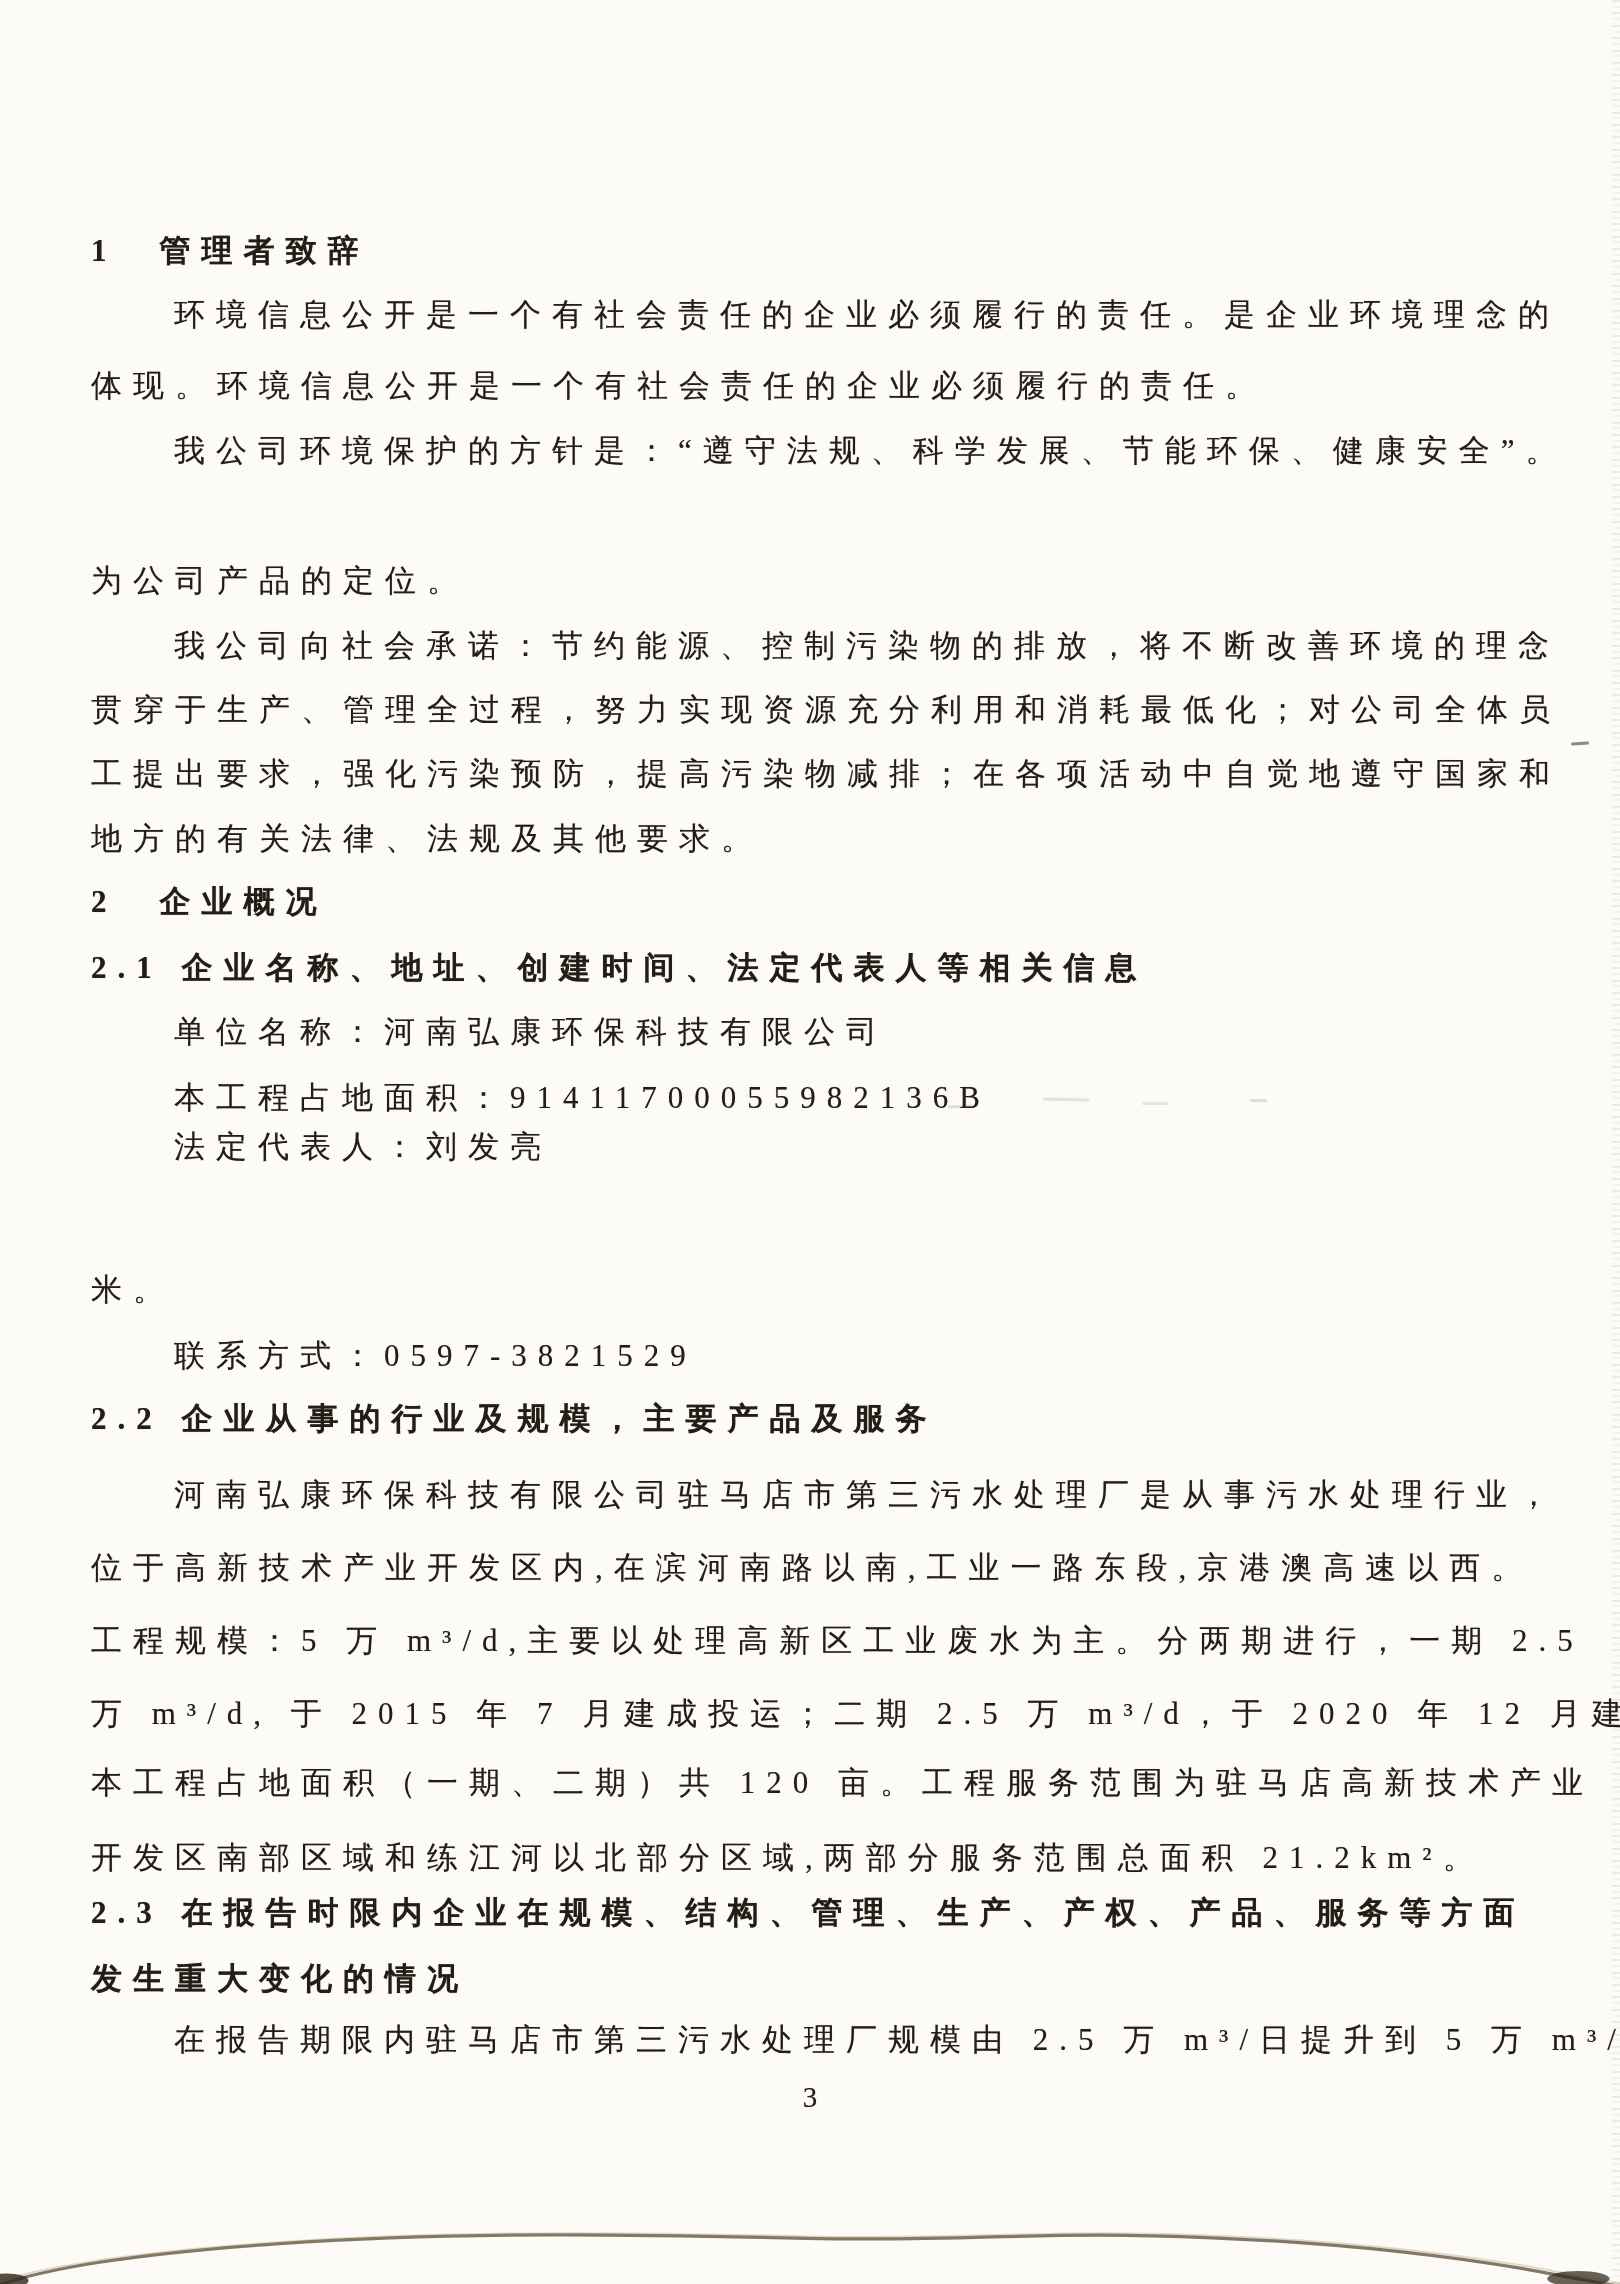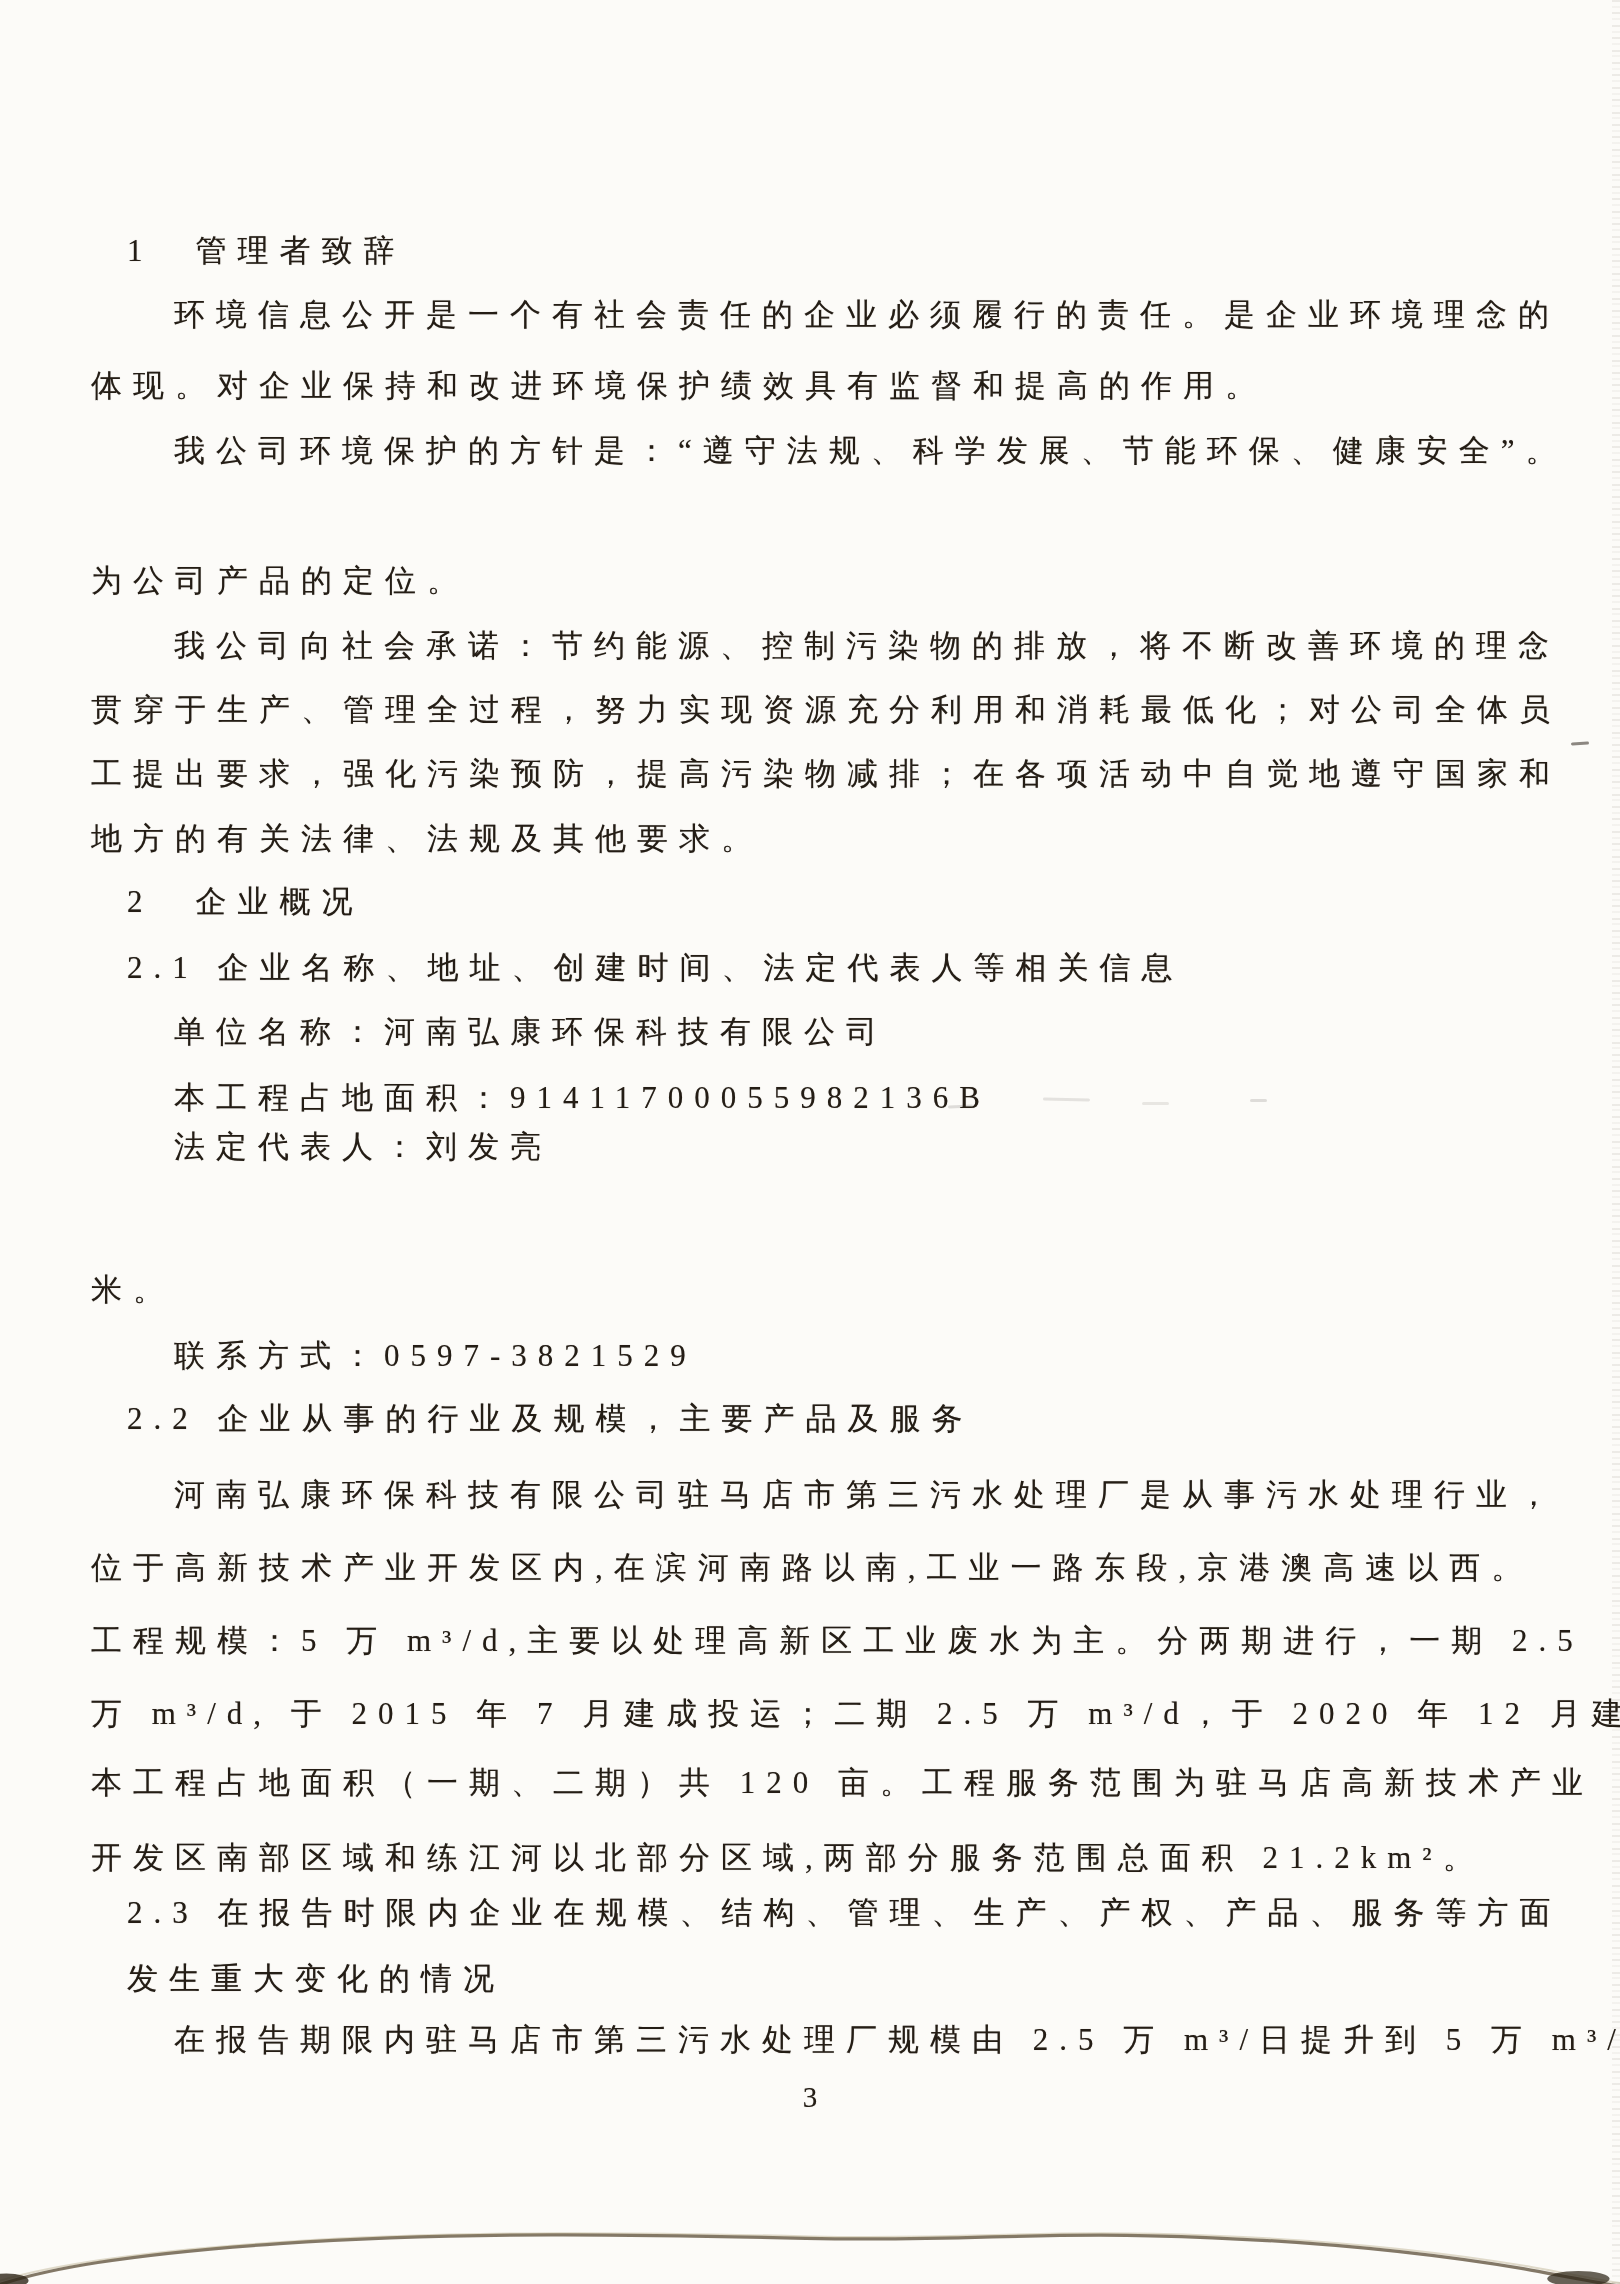--- a/index.html
+++ b/index.html
@@ -9,21 +9,21 @@
     font-family:"Liberation Serif","DejaVu Serif",serif;
     color:#241d15;
   }
   .page{position:absolute;inset:0;}
   .line{
     position:absolute;left:91px;width:1450px;
     font-size:31px;line-height:40px;letter-spacing:11px;
     white-space:nowrap;
     text-shadow:0 0 0.7px rgba(40,32,24,.45);
   }
-  .h{font-weight:400;text-shadow:0 0 0.7px rgba(30,24,18,.6);margin-left:36px;}
+  .h{font-weight:700;text-shadow:0 0 0.7px rgba(30,24,18,.6);}
   .ind{padding-left:83px;width:1367px;}
   .pageno{
     position:absolute;left:0;width:100%;text-align:center;
     font-size:29px;letter-spacing:0;
     text-shadow:0 0 0.7px rgba(40,32,24,.4);
   }
   
   .smudge{position:absolute;border-radius:2px;background:rgba(70,62,54,.16);}
   .sm1{left:948px;top:1105px;width:25px;height:2.6px;transform:rotate(-2deg);}
   .sm2{left:1043px;top:1098px;width:47px;height:3.3px;transform:rotate(1deg);background:rgba(70,62,54,.13);}
@@ -45,21 +45,21 @@
   }
   .curl-svg{position:absolute;left:0;bottom:0;}
 </style>
 </head>
 <body>
 
 <div class="page">
 
   <div class="line h" style="top:231px">1　管理者致辞</div>
   <div class="line ind" style="top:295px">环境信息公开是一个有社会责任的企业必须履行的责任。是企业环境理念的</div>
-  <div class="line" style="top:366px">体现。对企业保持和改进环境保护绩效具有监督和提高的作用。</div>
+  <div class="line" style="top:366px">体现。环境信息公开是一个有社会责任的企业必须履行的责任。</div>
   <div class="line ind" style="top:431px">我公司环境保护的方针是：“遵守法规、科学发展、节能环保、健康安全”。</div>
   <div class="line" style="top:561px">为公司产品的定位。</div>
   <div class="line ind" style="top:626px">我公司向社会承诺：节约能源、控制污染物的排放，将不断改善环境的理念</div>
   <div class="line" style="top:690px">贯穿于生产、管理全过程，努力实现资源充分利用和消耗最低化；对公司全体员</div>
   <div class="line" style="top:754px">工提出要求，强化污染预防，提高污染物减排；在各项活动中自觉地遵守国家和</div>
   <div class="line" style="top:819px">地方的有关法律、法规及其他要求。</div>
   <div class="line h" style="top:882px">2　企业概况</div>
   <div class="line h" style="top:948px">2.1 企业名称、地址、创建时间、法定代表人等相关信息</div>
   <div class="line ind" style="top:1012px">单位名称：河南弘康环保科技有限公司</div>
   <div class="line ind" style="top:1078px">本工程占地面积：91411700055982136B</div>

